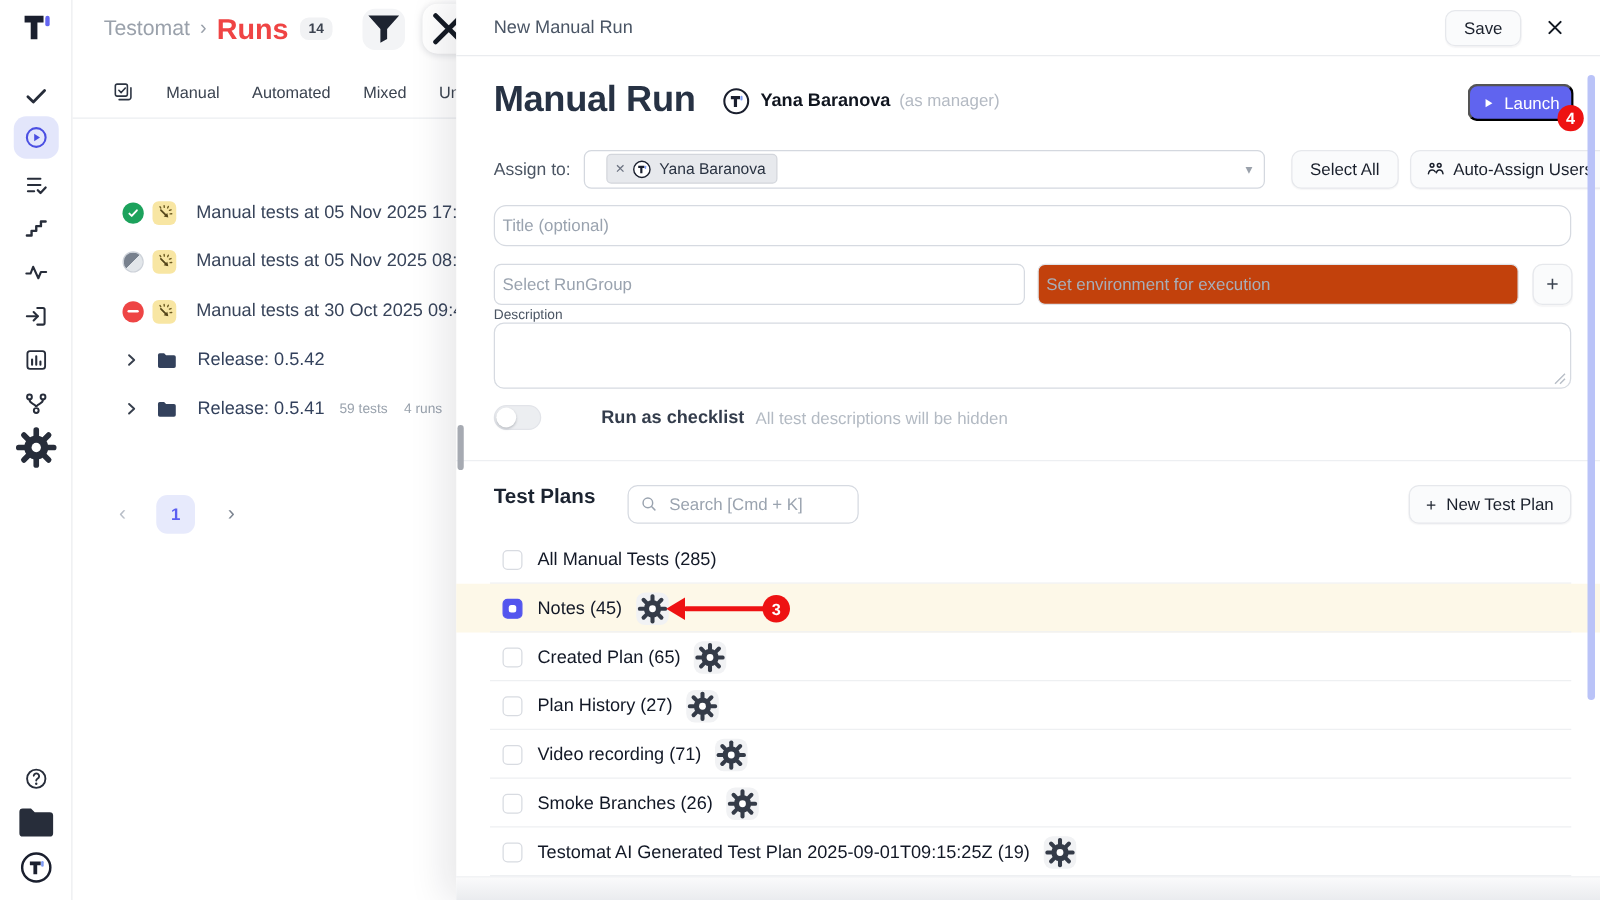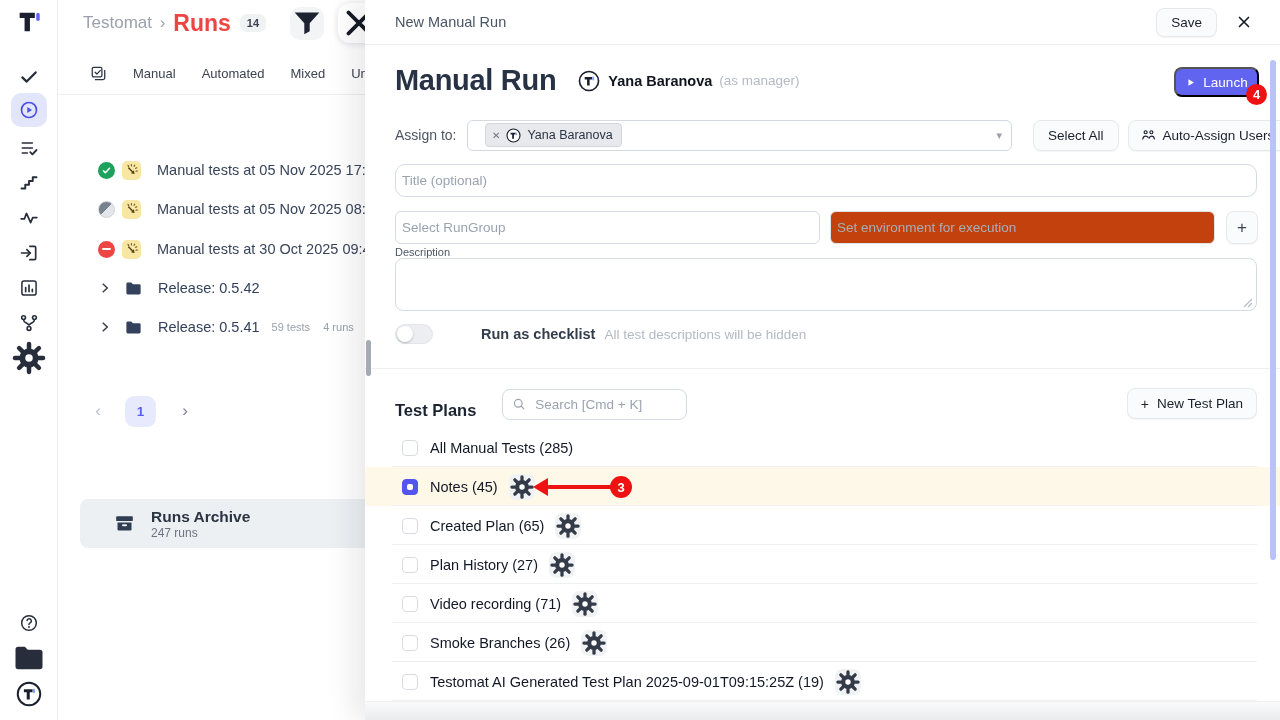--- a/index.html
+++ b/index.html
@@ -125,21 +125,21 @@
 
   .toggle-row{position:absolute;left:30px;top:324px;display:flex;align-items:center;}
   .toggle{width:38px;height:20px;background:#eceef1;border:1px solid #e2e4e9;border-radius:999px;position:relative;box-sizing:border-box;}
   .toggle i{position:absolute;left:1px;top:1px;width:16px;height:16px;background:#fff;border-radius:50%;
             box-shadow:0 1px 2px rgba(16,24,40,.25);}
   .toggle-label{font-size:14.5px;font-weight:700;color:#343d4c;margin-left:48px;}
   .toggle-hint{font-size:13.5px;color:#b3bac3;margin-left:9px;}
 
   .section-div{position:absolute;left:0;top:368px;width:915px;height:1px;background:#edeff2;}
 
-  .tp-header{position:absolute;left:30px;top:388px;width:862px;height:32px;display:flex;align-items:flex-end;}
+  .tp-header{position:absolute;left:30px;top:388px;width:862px;height:32px;display:flex;align-items:flex-start;}
   .tp-title{font-size:16.5px;font-weight:700;color:#1b2330;}
   .tp-search{position:relative;margin-left:26px;width:185px;height:31px;}
   .tp-search input{width:185px;height:31px;padding-left:32px;}
   .tp-search .s-ic{position:absolute;left:10px;top:8px;width:14px;height:14px;color:#9aa3af;}
   .tp-search .s-ic svg{width:14px;height:14px;}
   .new-plan-btn{position:absolute;right:0;top:0;height:31px;padding:0 13px;}
   .new-plan-btn b{font-weight:400;margin-right:8px;font-size:14px;}
 
   .tp-rows{position:absolute;left:0;top:428px;width:915px;}
   .tp-row{position:relative;height:39px;display:flex;align-items:center;}
@@ -414,33 +414,20 @@
       <span>4 runs</span>
     </span>
   </div>
 
   <div class="pager">
     <span class="pg-btn">‹</span>
     <span class="pg-cur">1</span>
     <span class="pg-btn pg-next">›</span>
   </div>
 
-  <div class="archive-card">
-    <span class="archive-ico" style="display: inline-flex; align-items: center; justify-content: center;">
-        <svg viewBox="0 0 24 24" fill="currentColor" style="width:100%;height:100%">
-          <rect x="2.5" y="3.8" width="19" height="5.4" rx="1"></rect>
-          <path d="M4 10.8h16v7.7a1.6 1.6 0 0 1-1.6 1.6H5.6A1.6 1.6 0 0 1 4 18.5z"></path>
-          <rect x="9.2" y="12.8" width="5.6" height="2.2" rx="1" fill="#edf0f3"></rect>
-        </svg>
-      </span>
-    <span class="archive-txt">
-      <div class="archive-title">Runs Archive</div>
-      <div class="archive-sub">247 runs</div>
-    </span>
-  </div>
 </section>
 
 <div class="lp-scroll"></div>
 
 <section class="modal">
   <header class="m-header">
     <span class="m-title">New Manual Run</span>
     <button class="btn-light m-save">Save</button>
     <span class="m-x" style="display: inline-flex; align-items: center; justify-content: center;">
         <svg viewBox="0 0 24 24" fill="none" stroke="currentColor" stroke-width="2.2" stroke-linecap="round" style="width:100%;height:100%">

